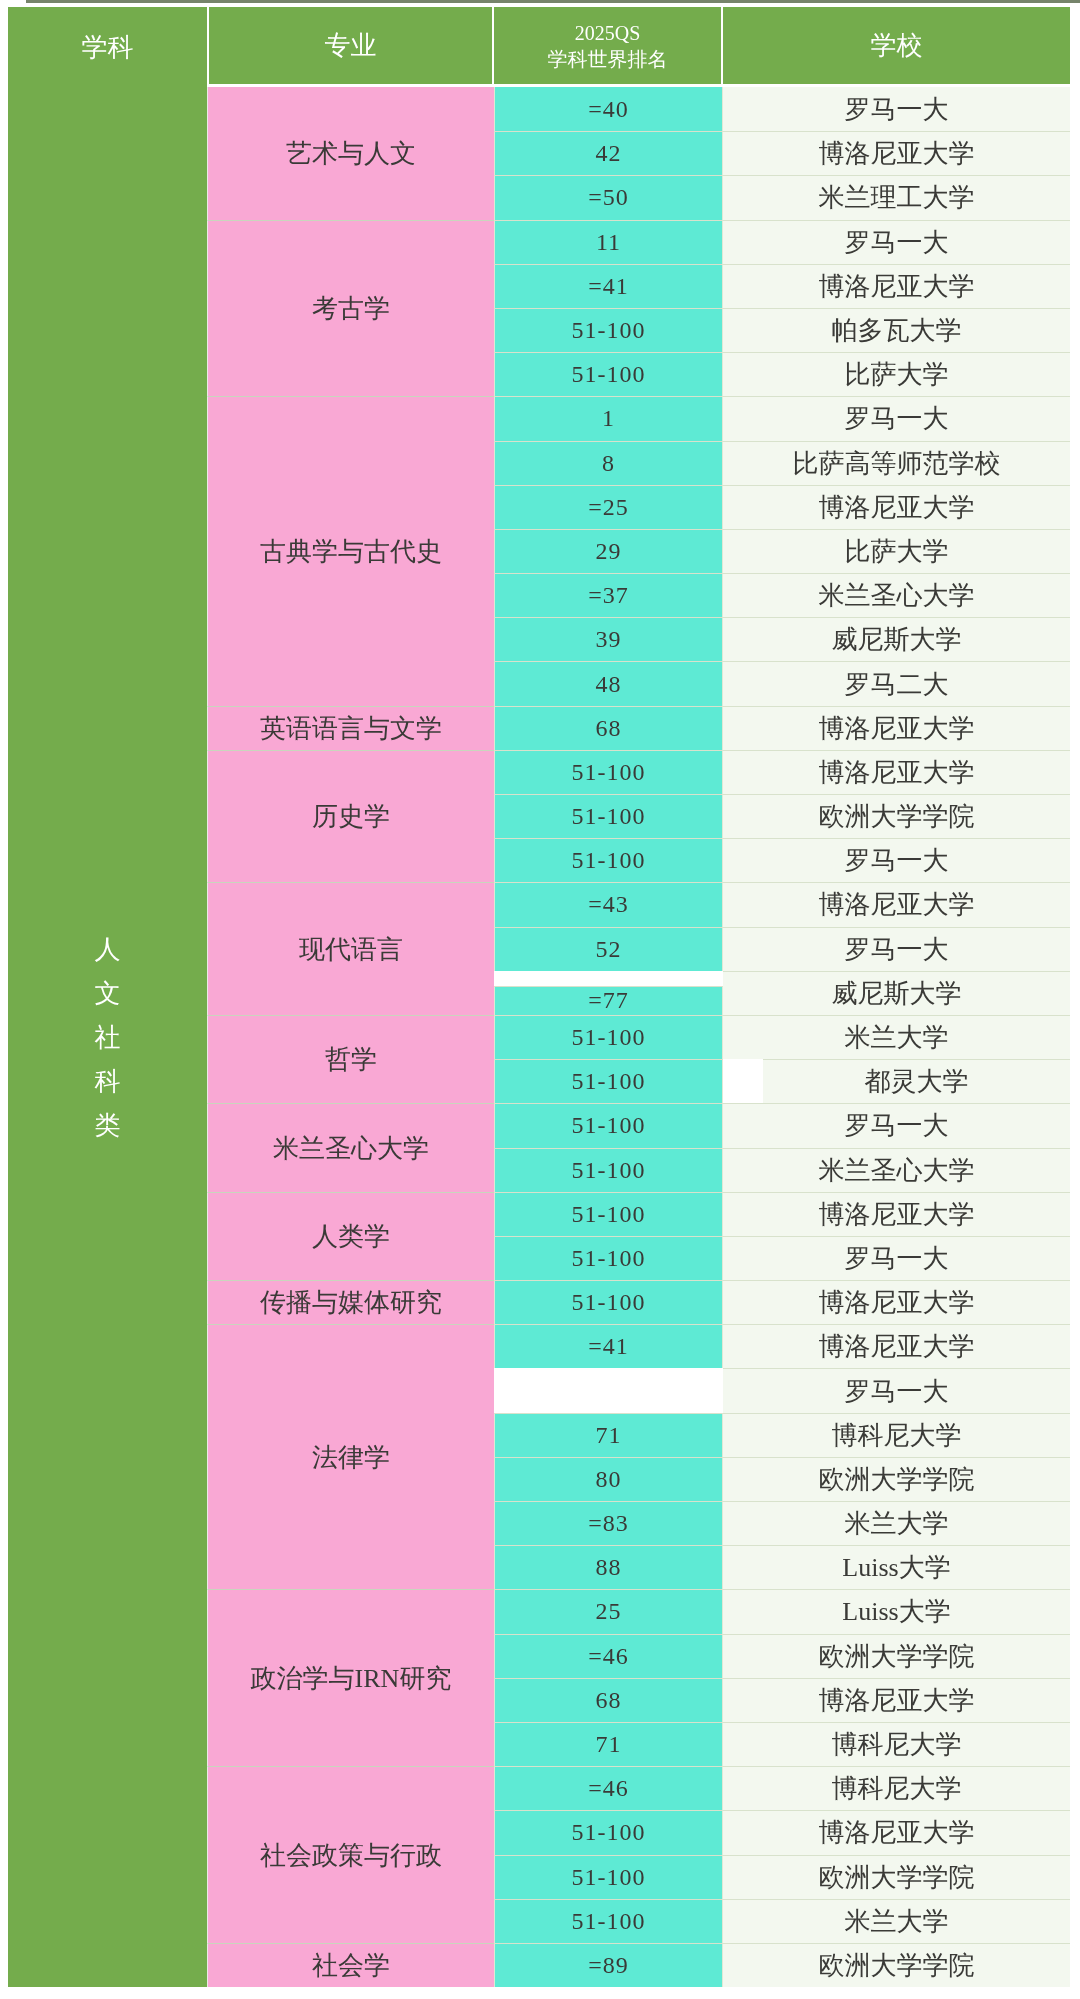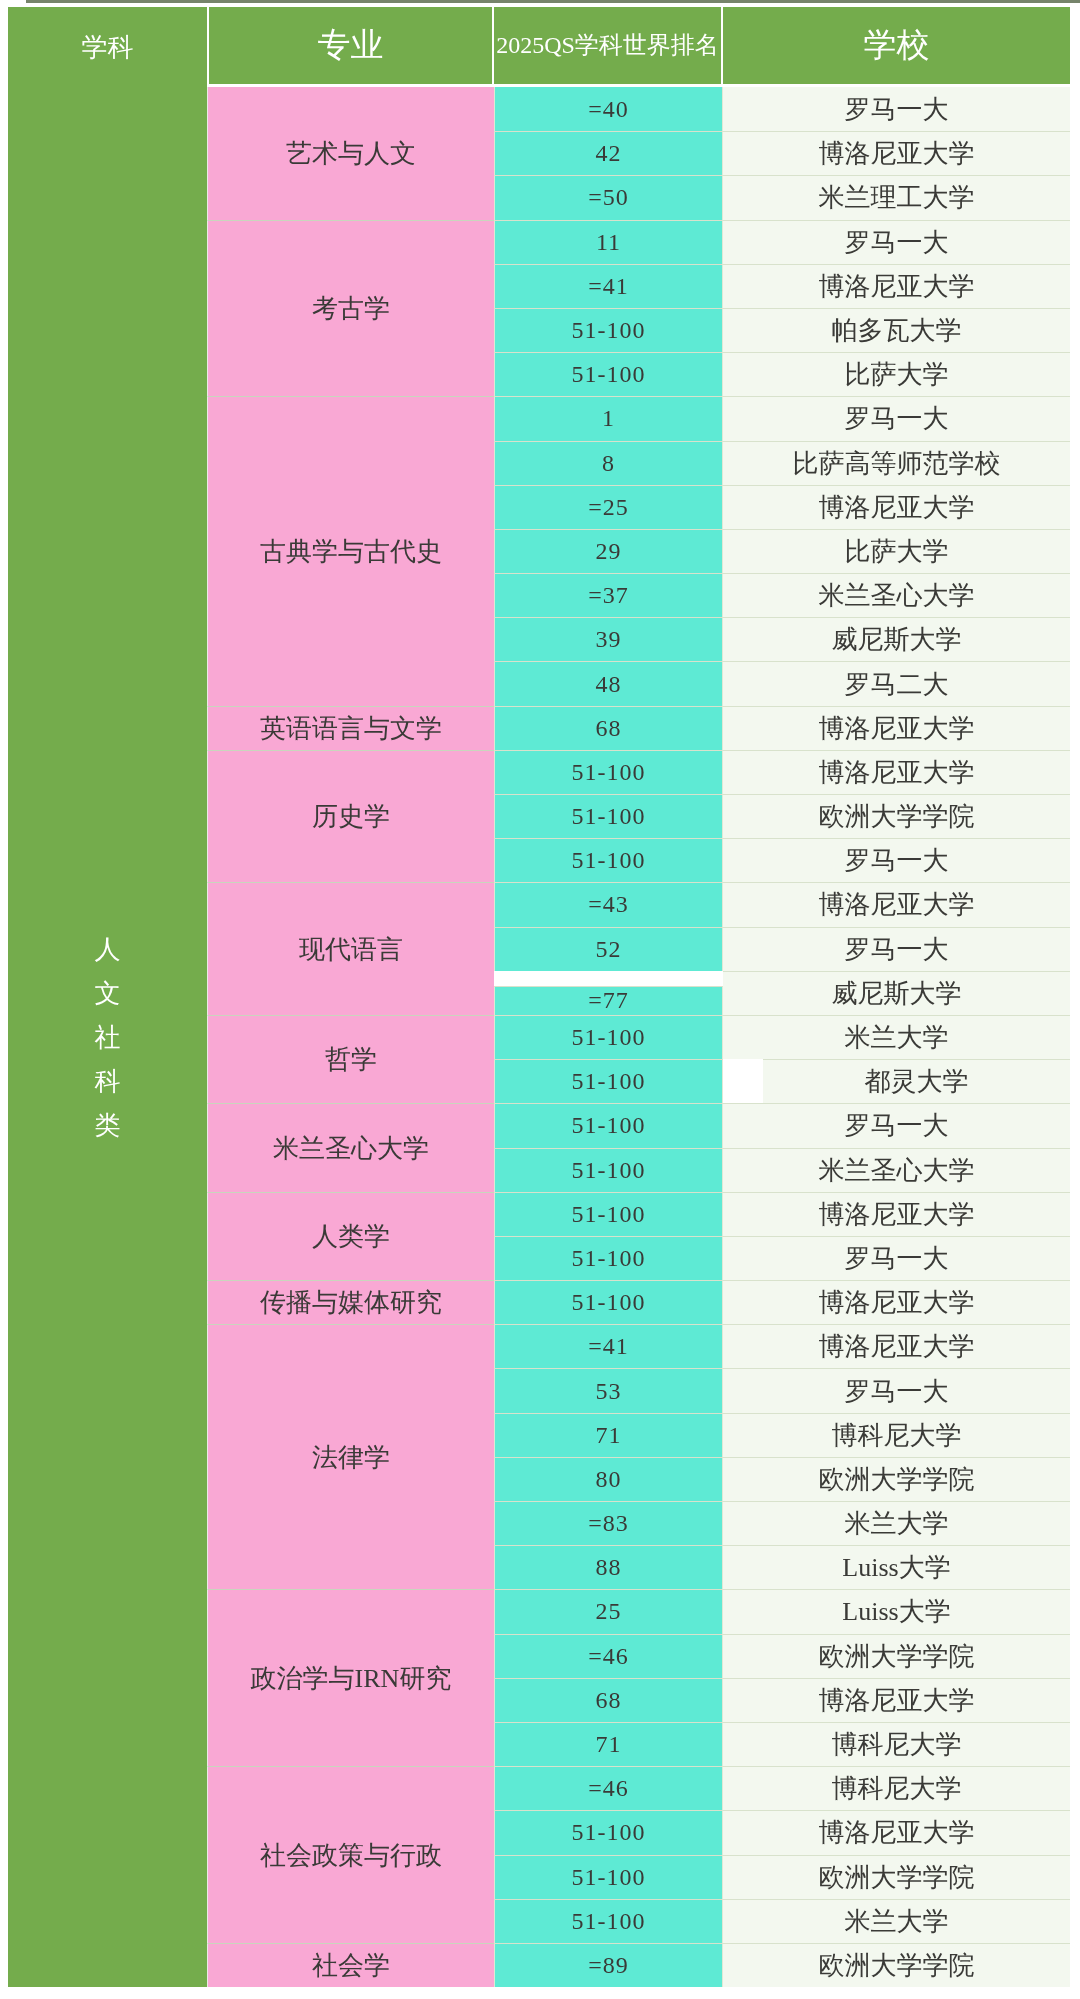--- a/index.html
+++ b/index.html
@@ -17,24 +17,24 @@
   }
   #grid{
     position:absolute;left:8px;top:7px;
     display:grid;
     grid-template-columns:199px 287px 229px 347px;
     grid-template-rows:80px repeat(43,44.19px);
   }
   .hcell{
     background:#74ac4c;color:#ffffff;
     display:flex;align-items:center;justify-content:center;
-    font-size:33px;box-sizing:border-box;
+    font-size:26px;box-sizing:border-box;
   }
   .h2{grid-area:1/2/2/3;border-left:2px solid #fff;border-right:2px solid #fff;border-bottom:3px solid #fff;}
-  .h3{grid-area:1/3/2/4;border-right:2px solid #fff;border-bottom:3px solid #fff;flex-direction:row;font-size:24px;line-height:1.3;align-items:center;}
+  .h3{grid-area:1/3/2/4;border-right:2px solid #fff;border-bottom:3px solid #fff;flex-direction:column;font-size:20px;line-height:1.3;align-items:center;}
   .h4{grid-area:1/4/2/5;border-bottom:3px solid #fff;}
   .catcell{
     grid-area:1/1/45/2;
     background:#74ac4c;
     display:flex;flex-direction:column;box-sizing:border-box;
   }
   .cat-head{
     height:80px;flex:0 0 80px;
     display:flex;align-items:center;justify-content:center;
     color:#ffffff;font-size:26px;
@@ -148,21 +148,20 @@
       <div class="cell rank row-top" style="grid-area: 27 / 3 / auto / 4;">51-100</div>
       <div class="cell school row-top" style="grid-area: 27 / 4 / auto / 5;">博洛尼亚大学</div>
       <div class="cell rank row-top" style="grid-area: 28 / 3 / auto / 4;">51-100</div>
       <div class="cell school row-top" style="grid-area: 28 / 4 / auto / 5;">罗马一大</div>
       <div class="cell major sec-top" style="grid-area: 29 / 2 / span 1 / 3;">传播与媒体研究</div>
       <div class="cell rank row-top" style="grid-area: 29 / 3 / auto / 4;">51-100</div>
       <div class="cell school row-top" style="grid-area: 29 / 4 / auto / 5;">博洛尼亚大学</div>
       <div class="cell major sec-top" style="grid-area: 30 / 2 / span 6 / 3;">法律学</div>
       <div class="cell rank row-top" style="grid-area: 30 / 3 / auto / 4;">=41</div>
       <div class="cell school row-top" style="grid-area: 30 / 4 / auto / 5;">博洛尼亚大学</div>
-      <div class="cell rank row-top" style="grid-area: 31 / 3 / auto / 4;">53</div>
       <div class="cell school row-top" style="grid-area: 31 / 4 / auto / 5;">罗马一大</div>
       <div class="cell rank row-top" style="grid-area: 32 / 3 / auto / 4;">71</div>
       <div class="cell school row-top" style="grid-area: 32 / 4 / auto / 5;">博科尼大学</div>
       <div class="cell rank row-top" style="grid-area: 33 / 3 / auto / 4;">80</div>
       <div class="cell school row-top" style="grid-area: 33 / 4 / auto / 5;">欧洲大学学院</div>
       <div class="cell rank row-top" style="grid-area: 34 / 3 / auto / 4;">=83</div>
       <div class="cell school row-top" style="grid-area: 34 / 4 / auto / 5;">米兰大学</div>
       <div class="cell rank row-top" style="grid-area: 35 / 3 / auto / 4;">88</div>
       <div class="cell school row-top" style="grid-area: 35 / 4 / auto / 5;">Luiss大学</div>
       <div class="cell major sec-top" style="grid-area: 36 / 2 / span 4 / 3;">政治学与IRN研究</div>

